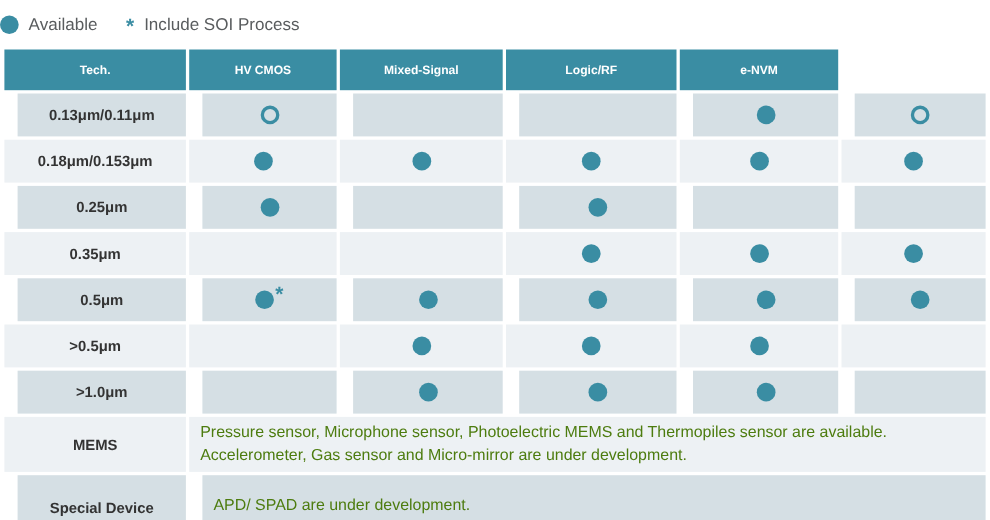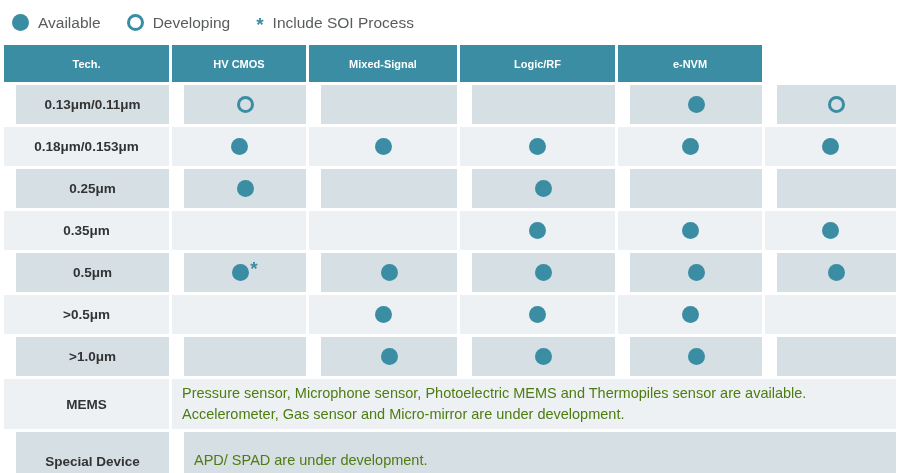--- a/index.html
+++ b/index.html
@@ -7,21 +7,21 @@
     width: 900px; height: 473px;
     background: #ffffff;
     font-family: "Liberation Sans", "DejaVu Sans", sans-serif;
     overflow: hidden;
   }
   
   .legend {
     height: 45px;
     display: flex;
     align-items: center;
-    padding-left: 12px;
+    padding-left: 0;
   }
   .legend-item { display: flex; align-items: center; }
   .legend-item + .legend-item { margin-left: 26px; }
   .legend-text {
     font-size: 15.5px;
     color: #595c5e;
     margin-left: 9px;
   }
   .dot {
     width: 17px; height: 17px;
@@ -86,24 +86,20 @@
 </style>
 </head>
 <body>
 
 <div class="legend">
   <div class="legend-item">
     <span class="dot filled"></span>
     <span class="legend-text">Available</span>
   </div>
   <div class="legend-item">
-    <span class="dot open"></span>
-    <span class="legend-text">Developing</span>
-  </div>
-  <div class="legend-item">
     <span class="soi-star">*</span>
     <span class="legend-text">Include SOI Process</span>
   </div>
 </div>
 
 <div class="tbl">
   <div class="row header">
     <div class="cell">Tech.</div>
     <div class="cell">HV CMOS</div>
     <div class="cell">Mixed-Signal</div>

